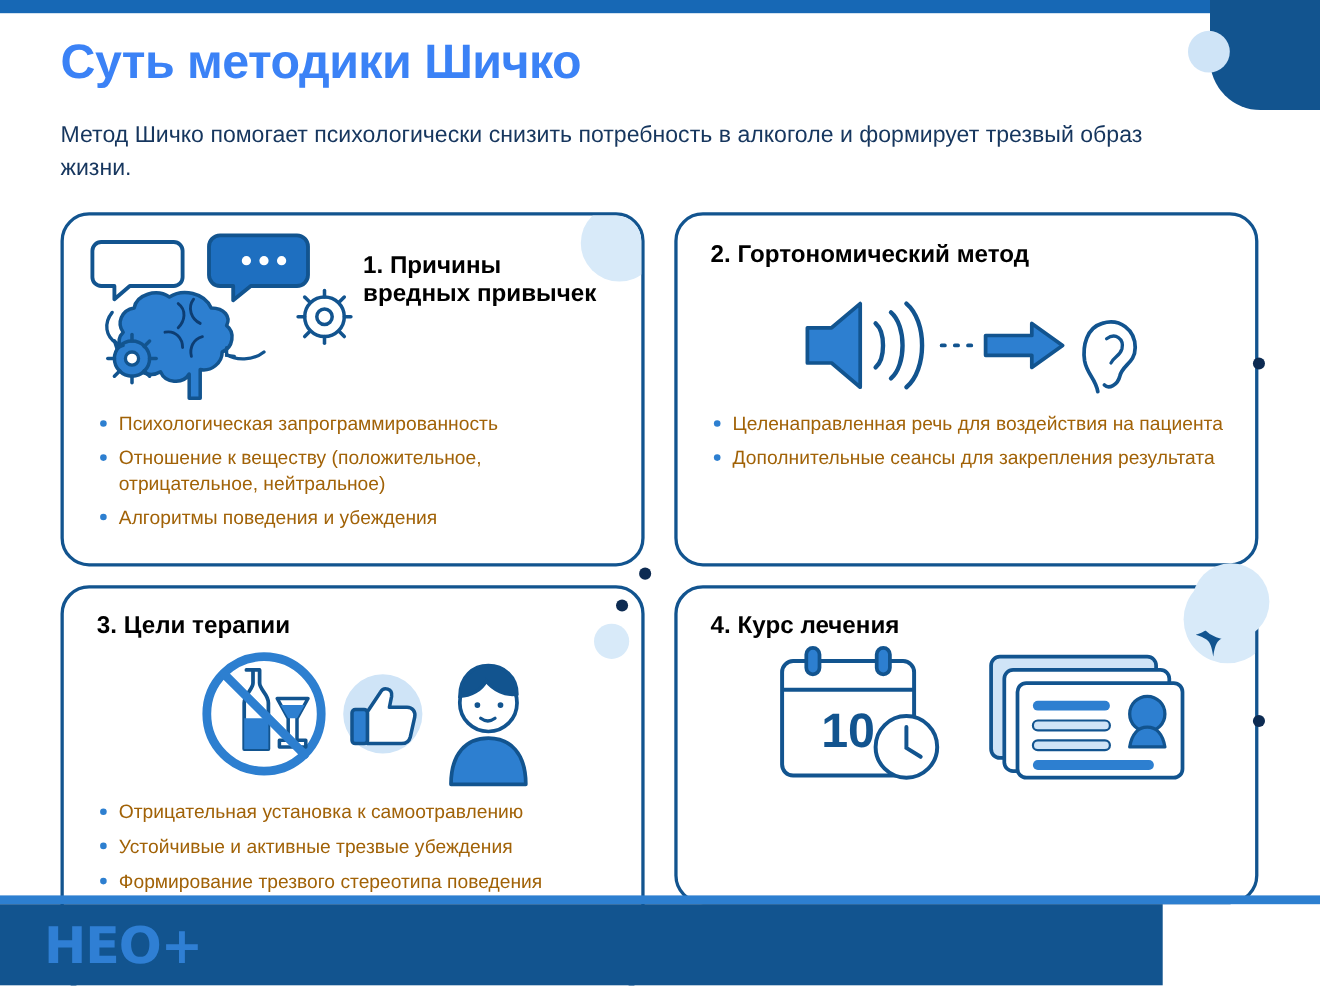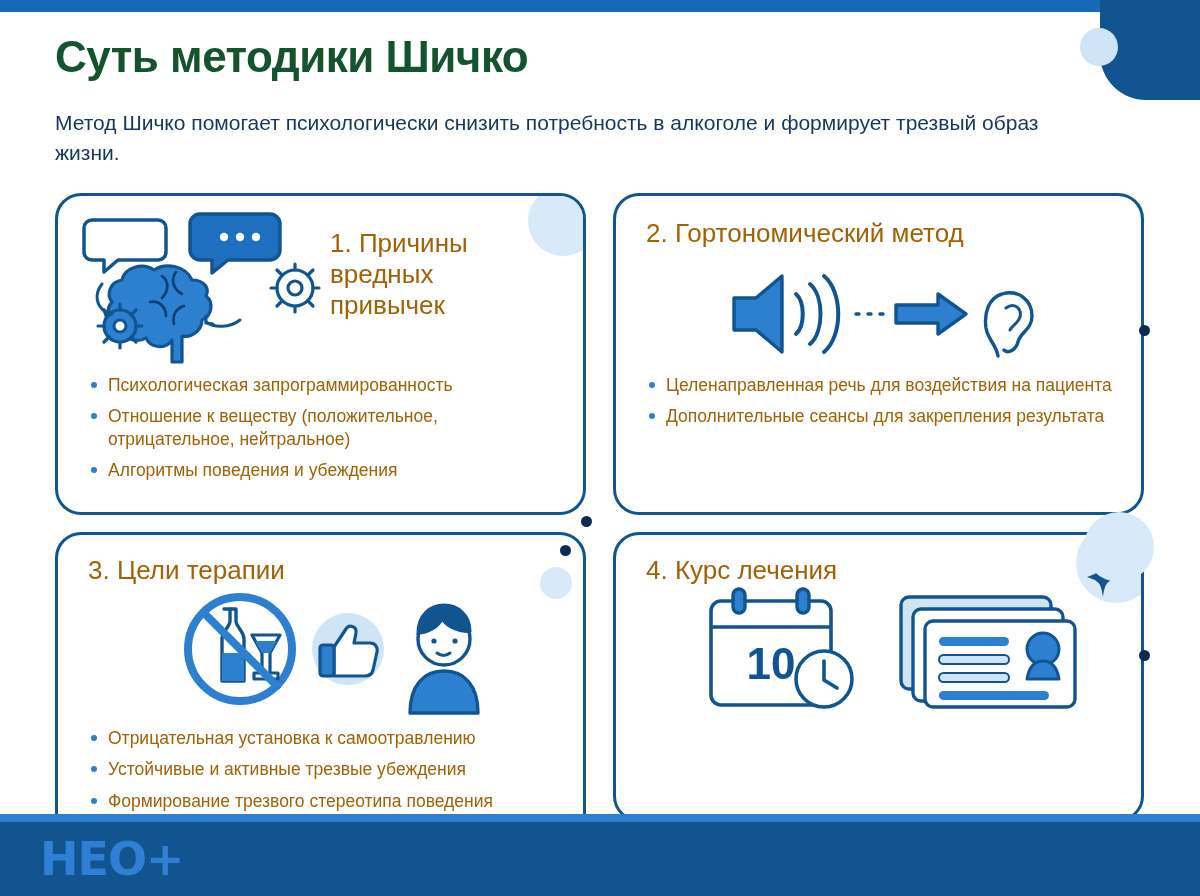--- a/index.html
+++ b/index.html
@@ -41,21 +41,21 @@
   }
 
   
   .page-title {
     position: absolute;
     left: 55px;
     top: 32px;
     font-size: 44px;
     font-weight: bold;
     letter-spacing: -0.5px;
-    color: #14532d;
+    color: #3b82f6;
     margin: 0;
   }
   .page-subtitle {
     position: absolute;
     left: 55px;
     top: 108px;
     width: 1000px;
     font-size: 21px;
     line-height: 1.45;
     color: #16365e;
@@ -69,24 +69,24 @@
     background: #ffffff;
     box-sizing: border-box;
     overflow: hidden;
   }
   #card1 { left: 55px;  top: 193px; width: 531px; height: 322px; }
   #card2 { left: 613px; top: 193px; width: 531px; height: 322px; }
   #card3 { left: 55px;  top: 532px; width: 531px; height: 370px; }
   #card4 { left: 613px; top: 532px; width: 531px; height: 290px; }
 
   .card-title {
-    font-size: 26px;
-    font-weight: normal;
+    font-size: 22px;
+    font-weight: bold;
     line-height: 1.2;
-    color: #a16207;
+    color: #000000;
     margin: 0;
   }
 
   
   .card1-head {
     position: absolute;
     left: 0; top: 0;
     width: 100%;
     height: 170px;
   }
@@ -153,21 +153,21 @@
   .blob {
     position: absolute;
     background: #d8eaf9;
     border-radius: 50% 14px 50% 50%;
   }
 
   
   .footer {
     position: absolute;
     left: 0; bottom: 0;
-    width: 1200px;
+    width: 1057px;
     height: 74px;
     background: #12548f;
   }
   .footer-accent {
     position: absolute;
     left: 0; bottom: 74px;
     width: 1200px;
     height: 8px;
     background: #2d7fd0;
   }

